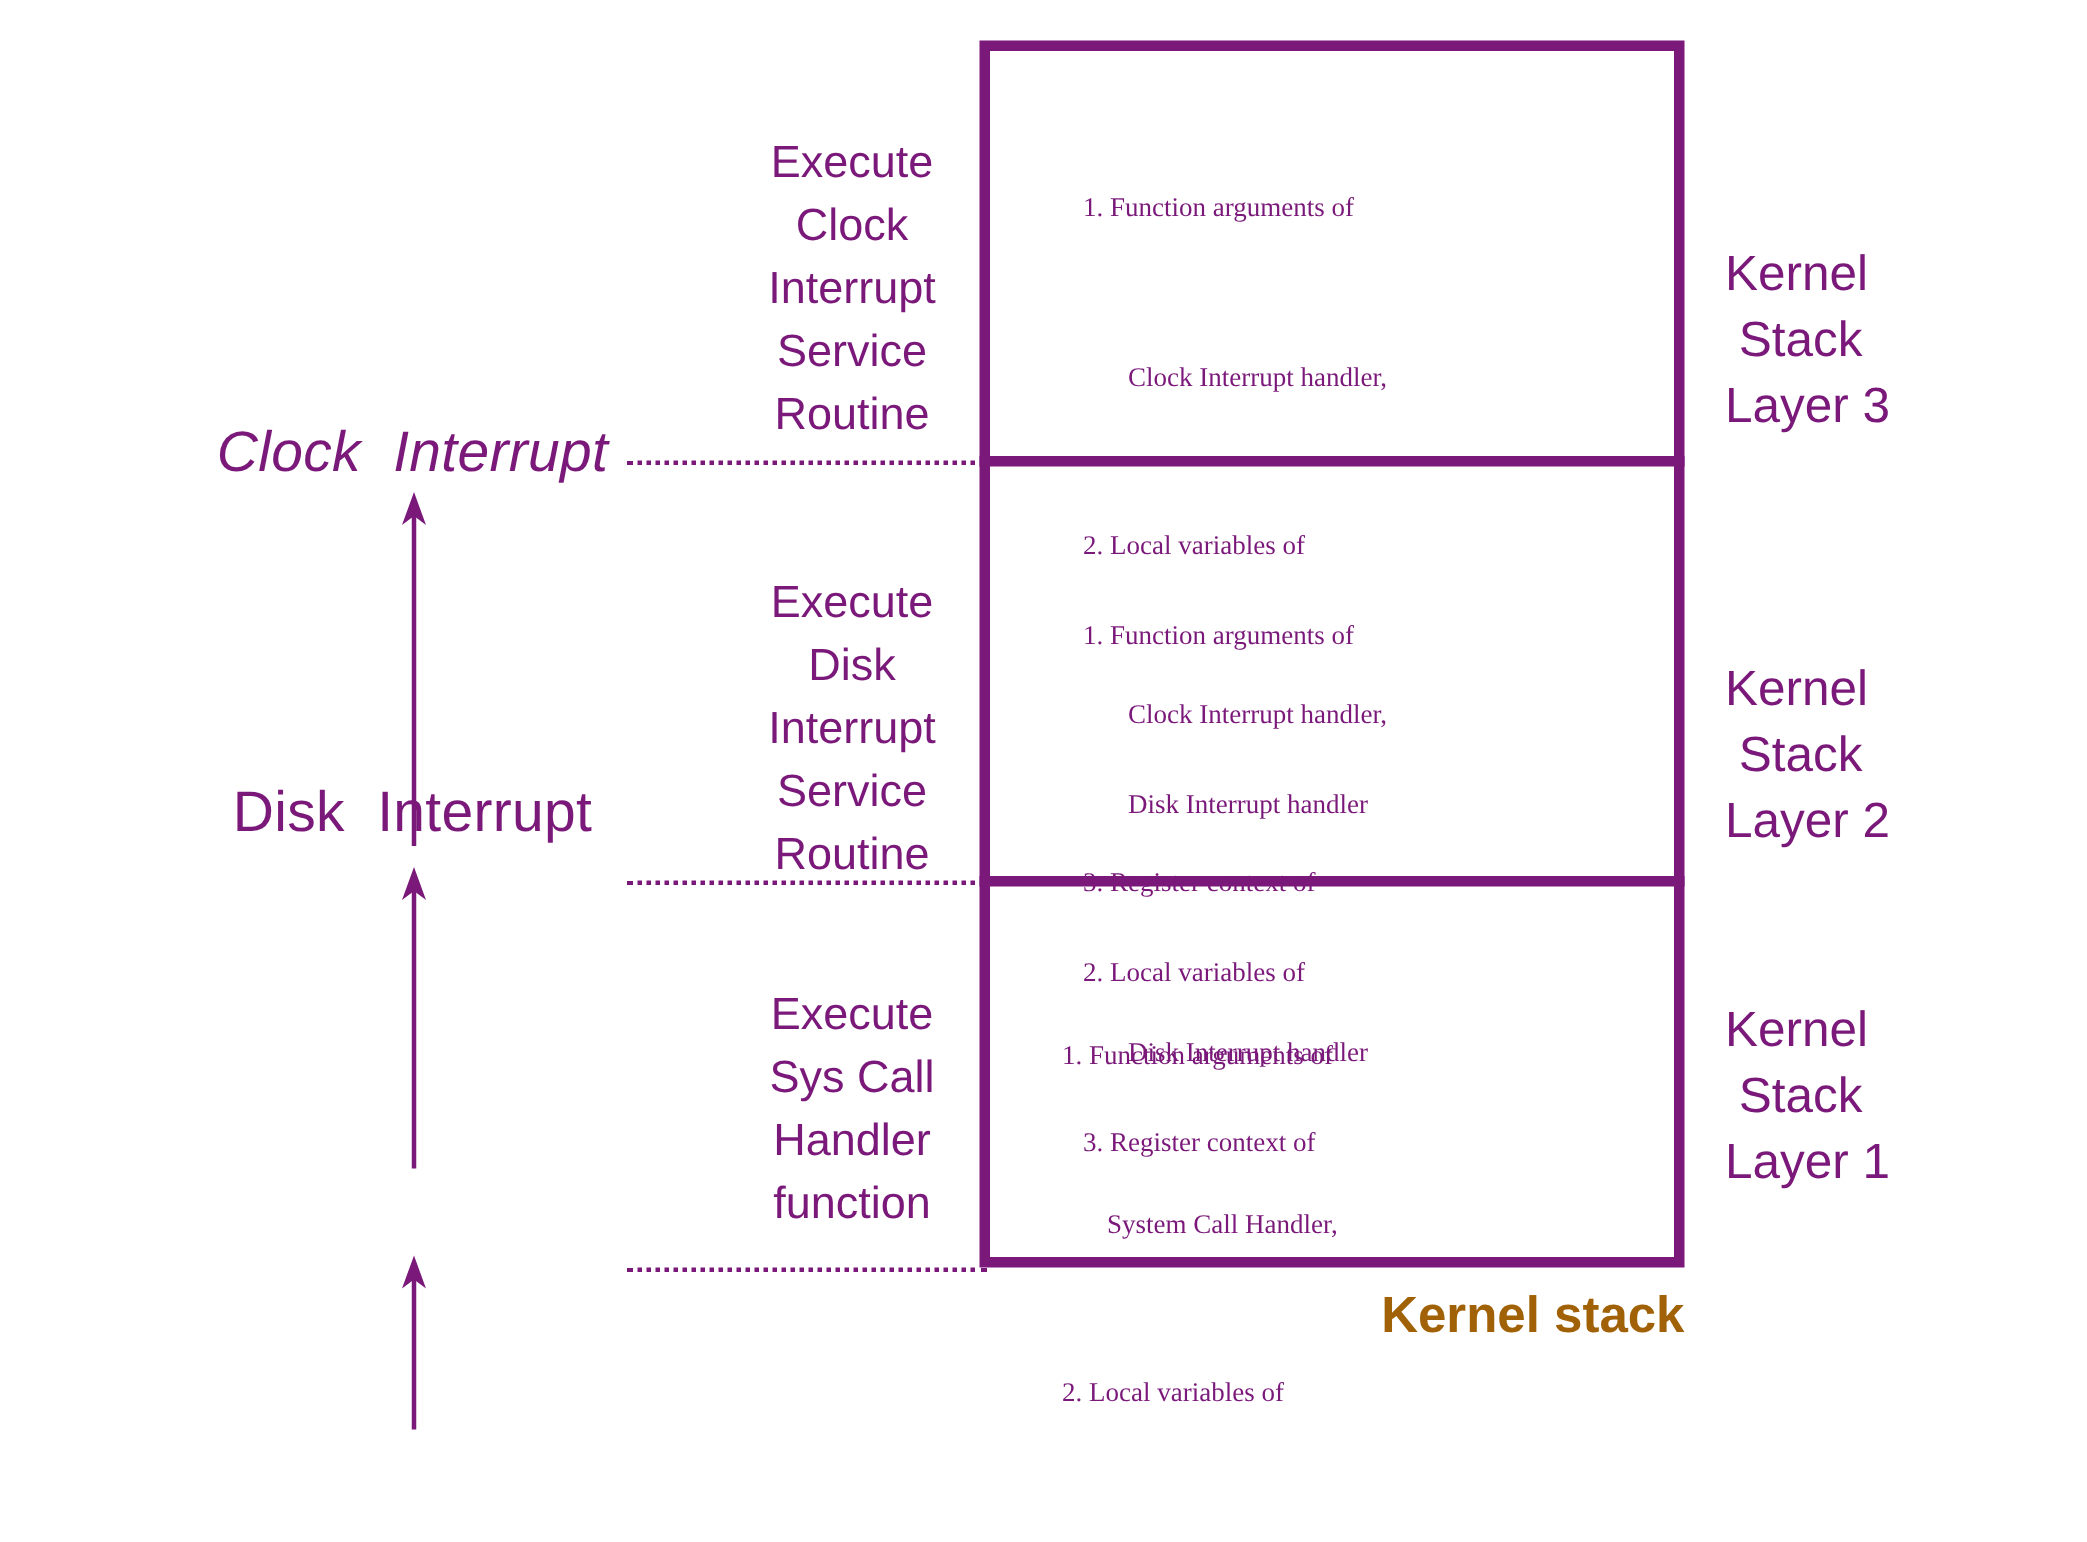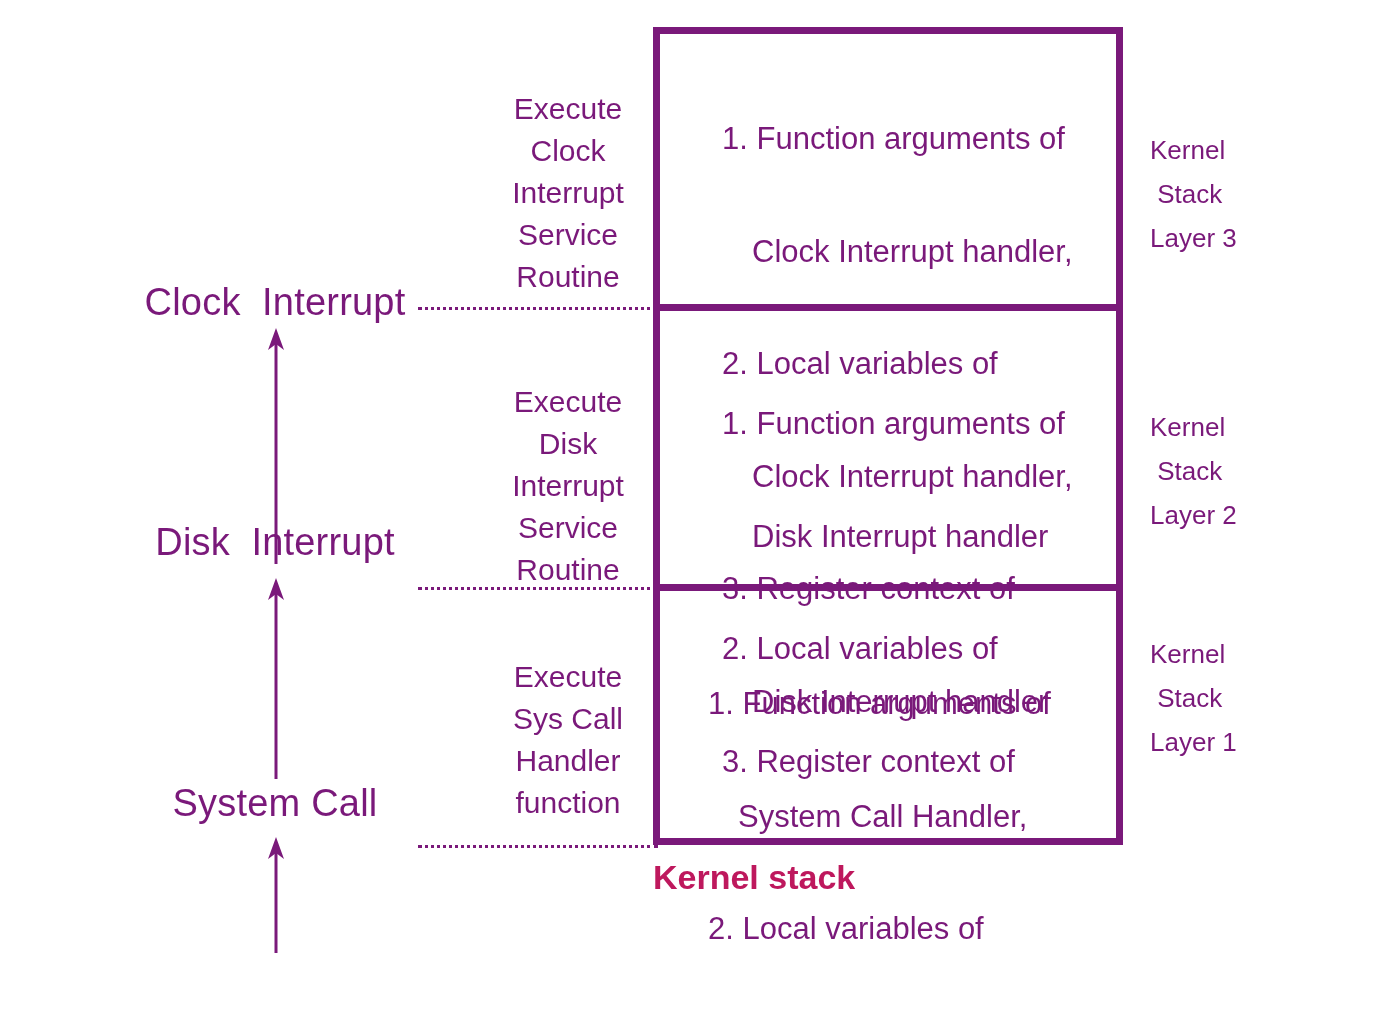--- a/index.html
+++ b/index.html
@@ -48,23 +48,24 @@
     position: absolute;
     left: 653px;
     width: 470px;
     height: 7px;
     background: #7a197a;
   }
 
   
   .cell-items {
     position: absolute;
-    font-size: 31px;
+    font-size: 18px;
     line-height: 37.5px;
     white-space: pre;
+    font-family: Liberation Serif, serif;
   }
   .cell-items .item { display: block; }
   .cell-items .cont { display: block; padding-left: 30px; }
 
   
   .exec-label {
     position: absolute;
     width: 170px;
     text-align: center;
     font-size: 30px;
@@ -72,55 +73,55 @@
     white-space: pre;
     margin-top: 36px;
   }
 
   
   .layer-label {
     position: absolute;
     left: 1150px;
     width: 220px;
     text-align: left;
-    font-size: 26px;
+    font-size: 33px;
     line-height: 44px;
     white-space: pre;
+    margin-top: 32px;
   }
 
   
   .dotline {
     position: absolute;
     height: 0px;
     border-top: 3px dotted #7a197a;
   }
 
   
   #kernel-stack-caption {
     position: absolute;
     left: 653px;
     top: 858px;
     width: 470px;
-    text-align: left;
+    text-align: right;
     font-size: 34px;
     font-weight: bold;
-    color: #be185d;
+    color: #a16207;
     white-space: pre;
   }
 </style>
 </head>
 <body>
 
 <div id="canvas">
 
-  <div class="flow-label" style="left:60px; top:281px; width:430px;">Clock  Interrupt</div>
+  <div class="flow-label" style="left:60px; top:281px; width:430px;font-style:italic;">Clock  Interrupt</div>
 
   <div class="flow-label" style="left:60px; top:521px; width:430px;">Disk  Interrupt</div>
 
-  <div class="flow-label" style="left:60px; top:782px; width:430px;">System Call</div>
 
 
   <svg class="arrow" style="left:256px; top:326px;" width="40" height="240" viewBox="0 0 40 240">
     <line x1="20" y1="238" x2="20" y2="16" stroke="#7a197a" stroke-width="3"></line>
     <polygon points="20,2 12,24 20,18 28,24" fill="#7a197a"></polygon>
   </svg>
 
   <svg class="arrow" style="left:256px; top:576px;" width="40" height="205" viewBox="0 0 40 205">
     <line x1="20" y1="203" x2="20" y2="16" stroke="#7a197a" stroke-width="3"></line>
     <polygon points="20,2 12,24 20,18 28,24" fill="#7a197a"></polygon>

